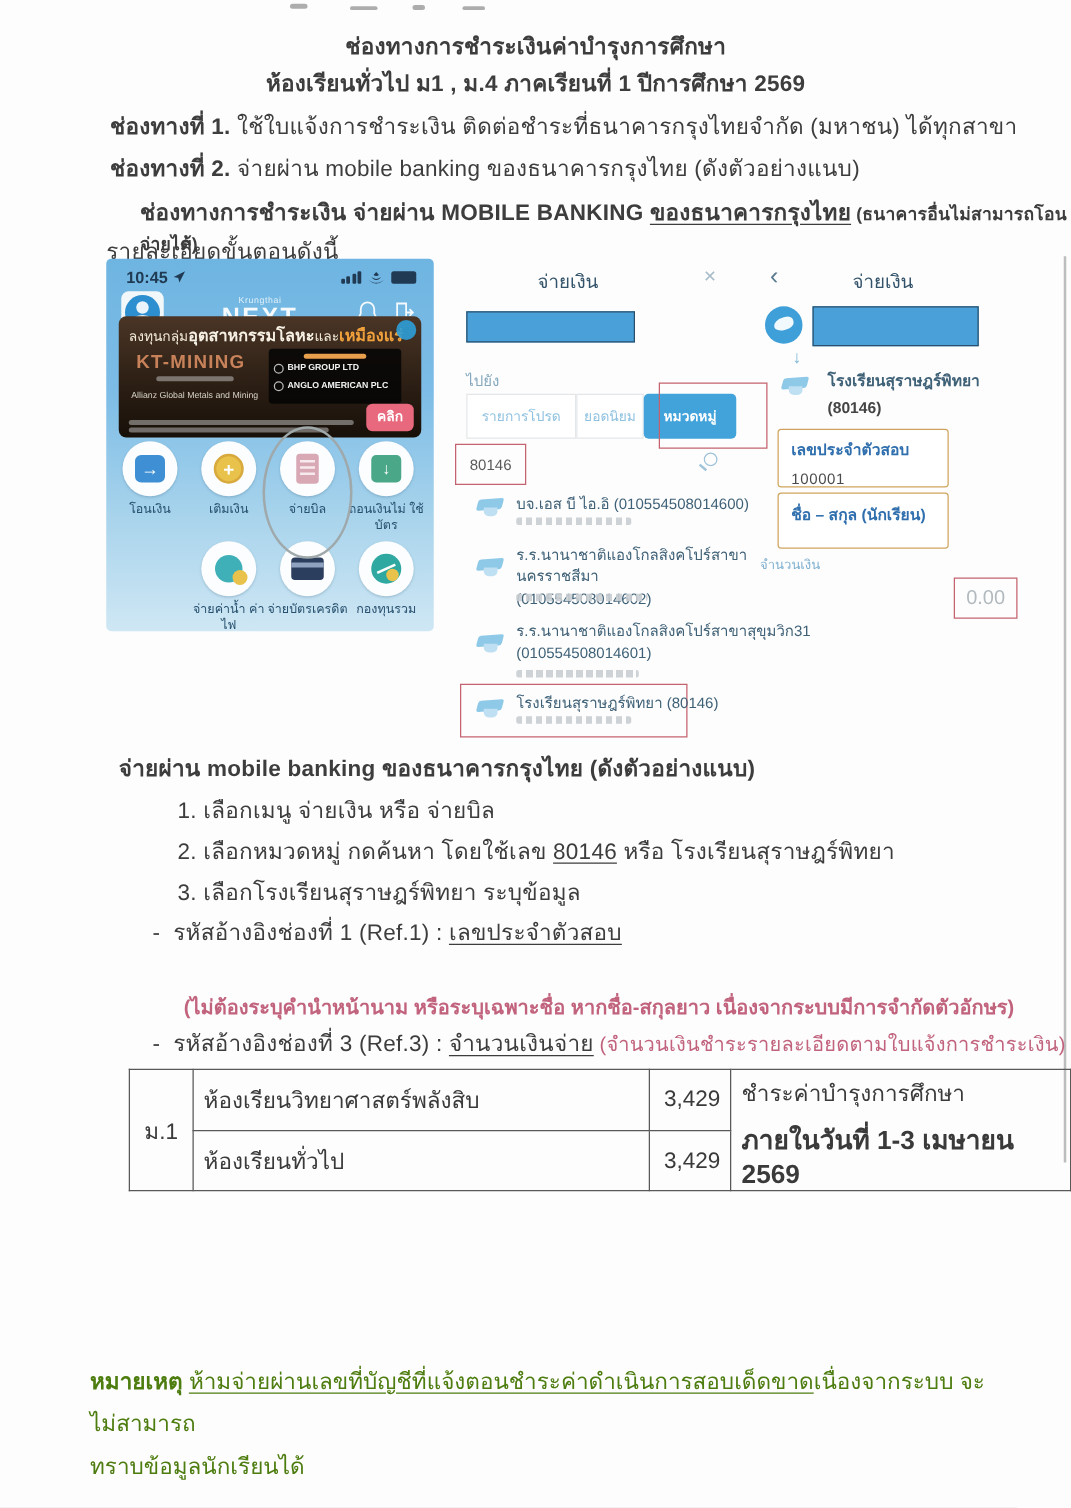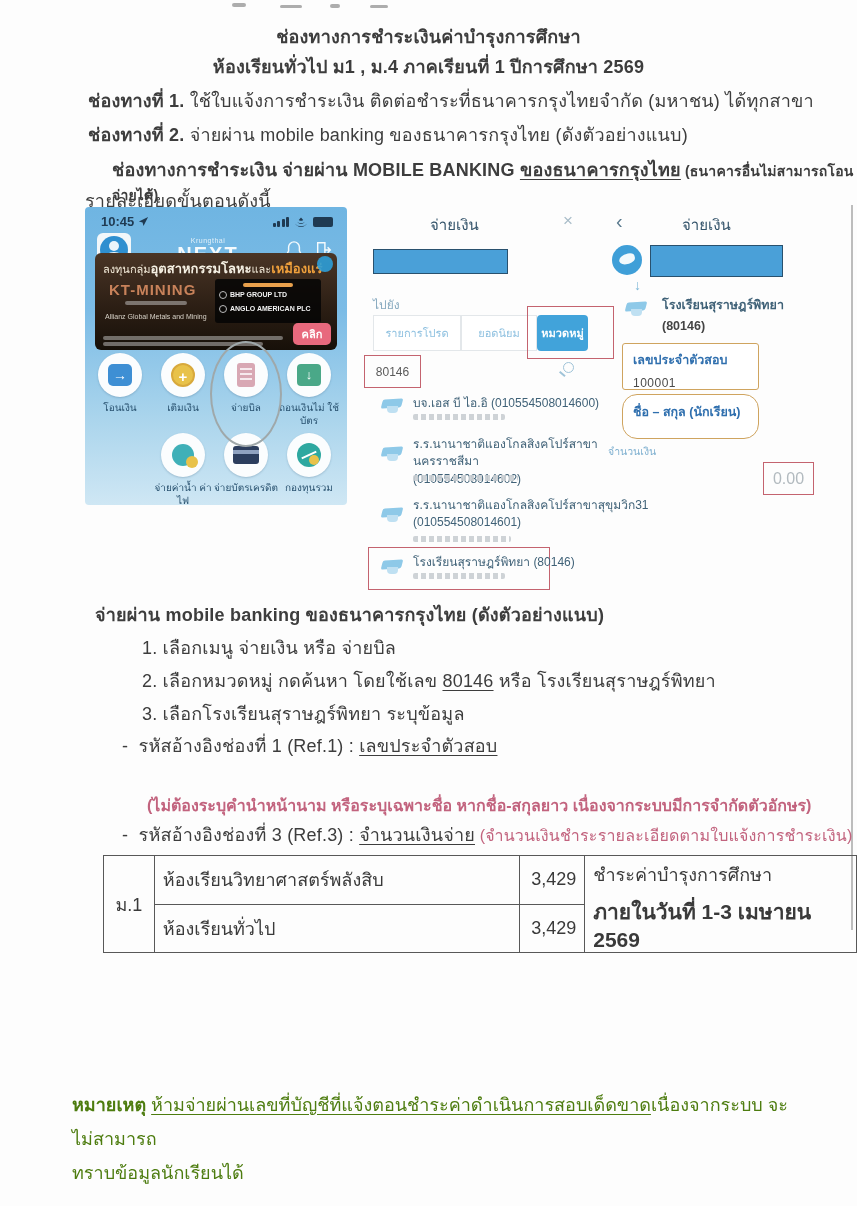--- a/index.html
+++ b/index.html
@@ -234,22 +234,22 @@
 
   <div class="abs ptitle" style="left:430px; top:213px;">จ่ายเงิน</div>
   <div class="abs" style="left:563px; top:211px; font-size:17px; color:#a8bcc8;">×</div>
 
   <div class="bluebar" style="left:373px; top:249px; width:135px; height:25px;"></div>
 
   <div class="abs" style="left:373px; top:295px; font-size:12px; color:#85a8be;">ไปยัง</div>
 
   <div class="tabrow" style="left:373px; top:315px; height:36px;">
     <div class="tab" style="width:88px;">รายการโปรด</div>
-    <div class="tab" style="width:76px;font-family:Liberation Mono, monospace;">ยอดนิยม</div>
-    <div class="tab sel" style="width:51px;">หมวดหมู่</div>
+    <div class="tab" style="width:54px;font-family:Liberation Mono, monospace;">ยอดนิยม</div>
+    <div class="tab sel" style="width:74px;">หมวดหมู่</div>
   </div>
   <div class="redbox" style="left:527px; top:306px; width:87px; height:53px;"></div>
 
   <div class="redbox" style="left:364px; top:355px; width:57px; height:33px; display:flex; align-items:center; justify-content:center; font-size:12px; color:#5a5a5a;">80146</div>
   <div class="mag" style="left:563px; top:362px;"></div>
 
   <div>
     <div class="cap" style="left:382px; top:397px;">
         <div class="top"></div>
         <div class="base"></div>
@@ -303,21 +303,21 @@
     </div>
   <div class="abs" style="left:662px; top:295px; font-size:12.5px; font-weight:bold; color:#3f6177; line-height:1.7;">
     <span>โรงเรียนสุราษฎร์พิทยา</span><br>
     <span style="color:#444;">(80146)</span>
   </div>
 
   <div class="orangebox" style="left:622px; top:343px; width:137px; height:47px; padding:6px 10px;">
     <div class="flabel">เลขประจำตัวสอบ</div>
     <div class="fvalue">100001</div>
   </div>
-  <div class="orangebox" style="left:622px; top:394px; width:137px; height:45px; padding:7px 10px;border-radius:15px;">
+  <div class="orangebox" style="left:622px; top:394px; width:137px; height:45px; padding:7px 10px;">
     <div class="flabel">ชื่อ – สกุล (นักเรียน)</div>
   </div>
 
   <div class="abs" style="left:608px; top:443px; font-size:10.5px; color:#7fb0d0;">จำนวนเงิน</div>
   <div class="redbox" style="left:763px; top:462px; width:51px; height:33px; display:flex; align-items:center; justify-content:center; font-size:16px; color:#b2babf;">0.00</div>
 
   <div class="abs doc b" style="left:95px; top:600px;">จ่ายผ่าน mobile banking  ของธนาคารกรุงไทย  (ดังตัวอย่างแนบ)</div>
   <div class="abs doc" style="left:142px; top:633px;">1. เลือกเมนู จ่ายเงิน หรือ จ่ายบิล</div>
   <div class="abs doc" style="left:142px; top:666px;text-align:right;">
     <span>2. เลือกหมวดหมู่ กดค้นหา โดยใช้เลข </span><span class="u">80146</span><span> หรือ โรงเรียนสุราษฎร์พิทยา</span>

